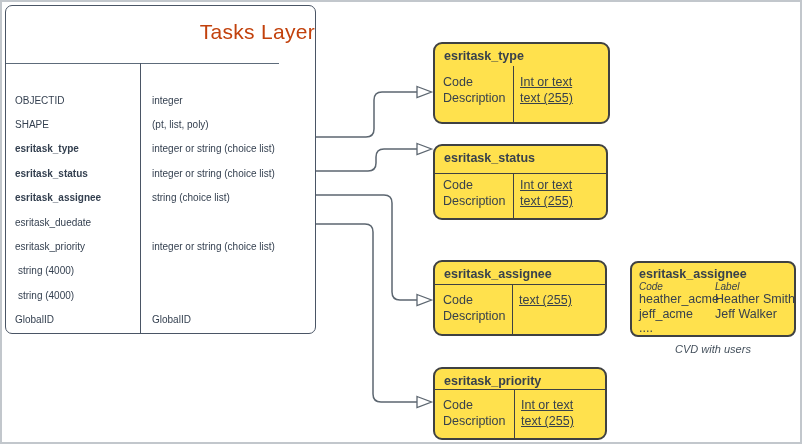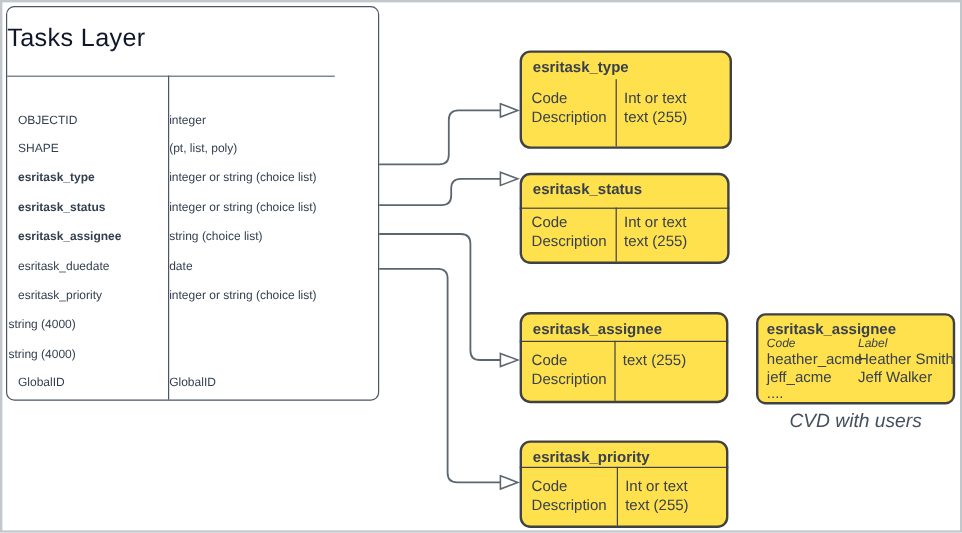--- a/index.html
+++ b/index.html
@@ -9,60 +9,60 @@
     border:2px solid #c2c7cc; background:#ffffff; overflow:hidden;
   }
   
   .etable {
     position:absolute; left:3px; top:3px; width:311px; height:329px;
     border:1.6px solid #4a5565; border-radius:7px; background:#ffffff;
     color:#333f4f;
   }
   .etable-title {
     position:absolute; left:0; right:0; top:14px;
-    text-align:left; font-size:21px; letter-spacing:.3px; color:#0f172a;
+    text-align:right; font-size:21px; letter-spacing:.3px; color:#c2410c;
   }
   .etable-hdiv {
     position:absolute; left:0; top:57px; width:273px; height:0;
     border-top:1.6px solid #5d6b7a;
   }
   .etable-vdiv {
     position:absolute; left:134px; top:57px; bottom:0; width:0;
     border-left:1.4px solid #4a5565;
   }
   .erows { position:absolute; left:0; right:0; top:82px; }
   .erow { display:flex; height:24.4px; align-items:center; font-size:10px; }
   .ecell-name { width:134px; padding-left:9px; white-space:nowrap; overflow:hidden; }
-  .ecell-type { flex:1; padding-left:1px; white-space:nowrap; }
+  .ecell-type { flex:1; padding-left:12px; white-space:nowrap; }
   .bold-name .ecell-name { font-weight:bold; }
   
   .ybox {
     position:absolute; background:#ffe14d; border:2px solid #3f4142;
     border-radius:9px; color:#38414c;
   }
   .ybox-title { position:absolute; left:9px; top:5px; font-weight:bold; font-size:12.5px; white-space:nowrap; }
   .ybox-hdiv { position:absolute; left:-2px; right:-2px; height:0; border-top:1.4px solid #3f4142; }
   .ybox-vdiv { position:absolute; width:0; bottom:0; border-left:1.4px solid #3f4142; }
   .ybox-cells { position:absolute; left:0; right:0; display:flex; font-size:12.5px; line-height:16px; }
   .ybox-cell-left { padding-left:8px; }
-  .ybox-cell-right { padding-left:7px; }
+  .ybox-cell-right { padding-left:7px;text-decoration:underline; }
   
   .cvd-box {
     position:absolute; left:628px; top:259px; width:166px; height:76px;
     background:#ffe14d; border:2px solid #3f4142; border-radius:8px;
     color:#38414c; padding:4px 0 0 7px; overflow:hidden;
   }
   .cvd-title { font-weight:bold; font-size:12.5px; line-height:14px; }
   .cvd-headers { display:flex; font-size:10px; font-style:italic; line-height:11px; }
   .cvd-row { display:flex; font-size:12.5px; line-height:14.5px; }
   .cvd-c1 { width:76px; white-space:nowrap; }
   .cvd-c2 { white-space:nowrap; }
   .cvd-caption {
     position:absolute; left:628px; top:341px; width:166px;
-    text-align:center; font-size:16px; font-style:italic; color:#44505c;
+    text-align:center; font-size:11px; font-style:italic; color:#44505c;
   }
   
   .wires { position:absolute; left:0; top:0; width:802px; height:444px; }
 </style>
 </head>
 <body>
 
 <div id="stage">
 
   <svg class="wires" width="802" height="444" viewBox="0 0 802 444">
@@ -100,21 +100,20 @@
       <div class="erow bold-name">
         <div class="ecell-name">esritask_status</div>
         <div class="ecell-type">integer or string (choice list)</div>
       </div>
       <div class="erow bold-name">
         <div class="ecell-name">esritask_assignee</div>
         <div class="ecell-type">string (choice list)</div>
       </div>
       <div class="erow">
         <div class="ecell-name">esritask_duedate</div>
-        <div class="ecell-type">date</div>
       </div>
       <div class="erow">
         <div class="ecell-name">esritask_priority</div>
         <div class="ecell-type">integer or string (choice list)</div>
       </div>
       <div class="erow">
         <div class="ecell-type">string (4000)</div>
       </div>
       <div class="erow">
         <div class="ecell-type">string (4000)</div>

